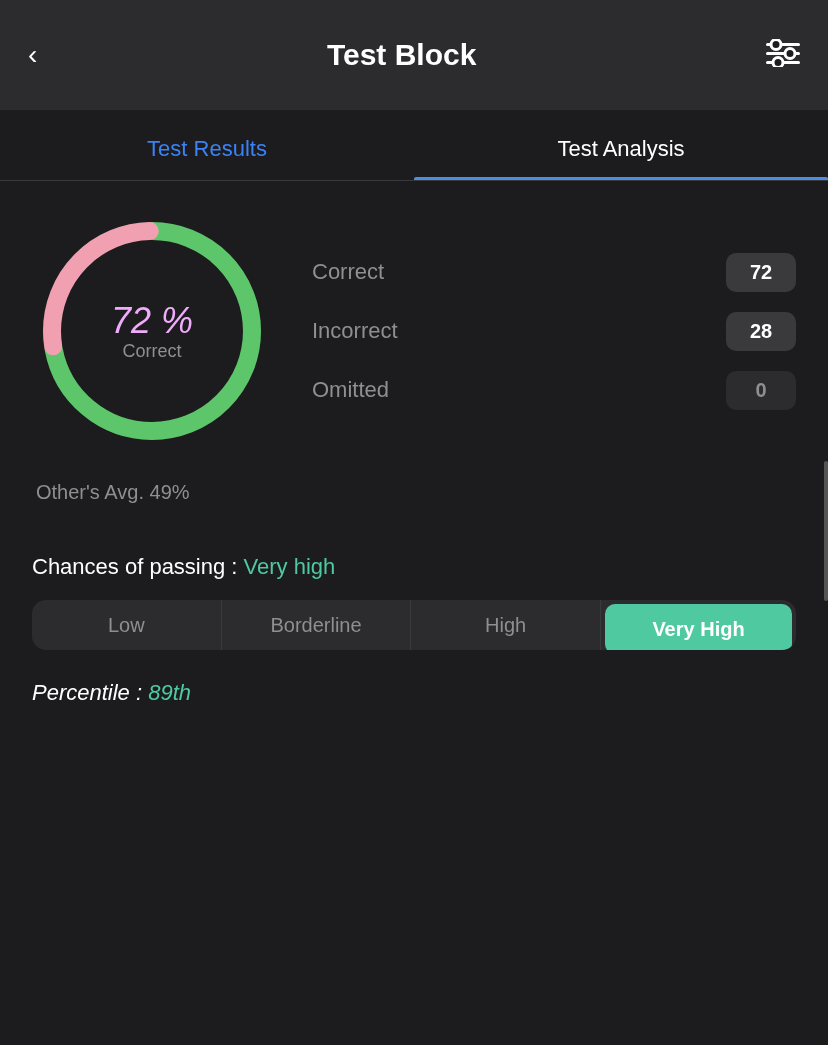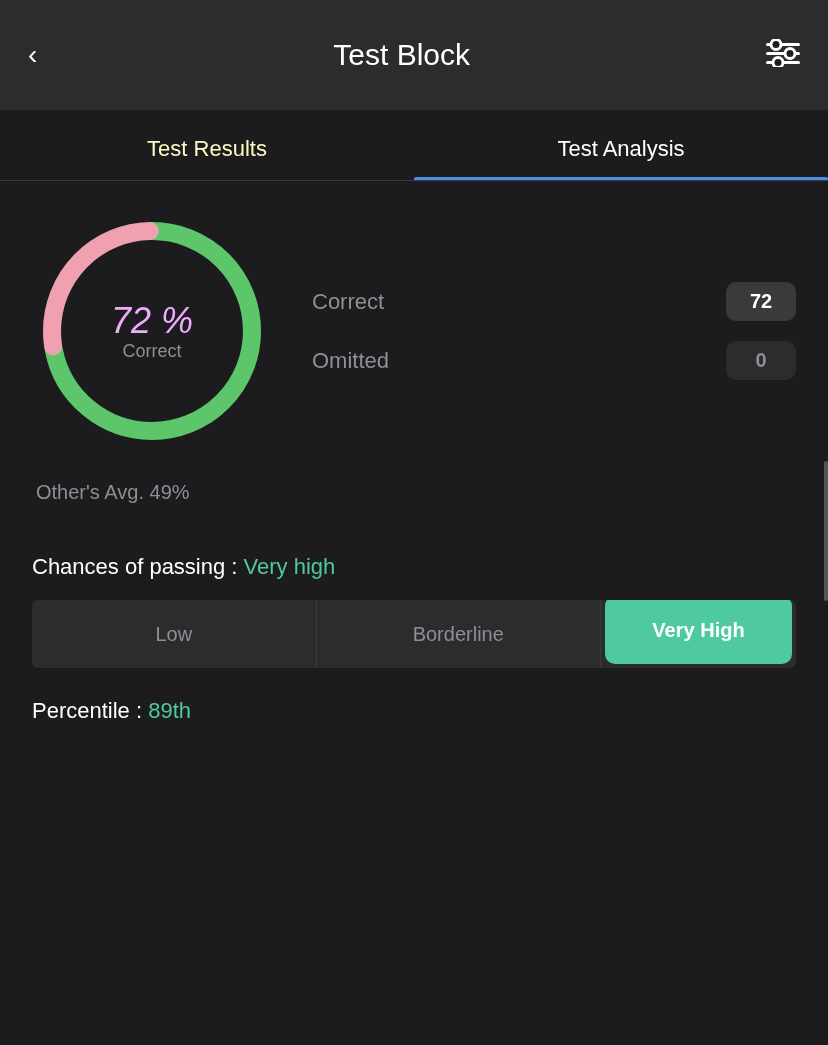--- a/index.html
+++ b/index.html
@@ -24,36 +24,36 @@
     .back-btn {
       font-size: 28px;
       color: #fff;
       cursor: pointer;
       background: none;
       border: none;
       color: #fff;
     }
     .header-title {
       font-size: 30px;
-      font-weight: 400;
+      font-weight: 700;
       color: #fff;
     }
 
     
     .tabs {
       display: flex;
       background: #1c1c1e;
       border-bottom: 1px solid #3a3a3c;
     }
     .tab {
       flex: 1;
       text-align: center;
       padding: 26px 0 18px;
       font-size: 22px;
-      color: #fef9c3;
+      color: #3b82f6;
       cursor: pointer;
       position: relative;
     }
     .tab.active {
       color: #fff;
       font-weight: 400;
     }
     .tab.active::after {
       content: '';
       position: absolute;
@@ -170,24 +170,24 @@
       margin-bottom: 20px;
     }
     .chances-highlight {
       color: #4ec9a0;
     }
 
     
     .passing-bar {
       display: flex;
       background: #2c2c2e;
-      border-radius: 6px;
+      border-radius: 14px;
       overflow: hidden;
-      height: 68px;
-      align-items: flex-end;
+      height: 50px;
+      align-items: flex-start;
     }
     .pass-segment {
       flex: 1;
       height: 100%;
       display: flex;
       align-items: center;
       justify-content: center;
       font-size: 20px;
       font-weight: 500;
       color: #8e8e93;
@@ -206,20 +206,21 @@
       flex: none;
       width: calc(25% - 4px);
       border-right: none;
     }
 
     
     .percentile-text {
       font-size: 22px;
       color: #fff;
       margin-top: 30px;
+      font-style: italic;
     }
     .percentile-highlight {
       color: #4ec9a0;
     }
   </style>
 </head>
 <body>
 
 <div class="header">
   <button class="back-btn">‹</button>
@@ -269,38 +270,43 @@
         <div class="donut-label">Correct</div>
       </div>
     </div>
 
     <div class="stats">
       <div class="stat-row">
         <span class="stat-name">Correct</span>
         <span class="stat-value">72</span>
       </div>
       <div class="stat-row">
+        <span class="stat-name">Incorrect</span>
+        <span class="stat-value">28</span>
+      </div>
+      <div class="stat-row">
         <span class="stat-name">Omitted</span>
         <span class="stat-value omitted">0</span>
       </div>
     </div>
 
   </div>
 
   <div class="others-avg">Other's Avg. 49%</div>
 
   <div class="chances-section">
     <div class="chances-text">
       <span>Chances of passing : </span>
       <span class="chances-highlight">Very high</span>
     </div>
 
     <div class="passing-bar">
       <div class="pass-segment">Low</div>
       <div class="pass-segment">Borderline</div>
+      <div class="pass-segment">High</div>
       <div class="pass-segment active">Very High</div>
     </div>
   </div>
 
   <div class="percentile-text">
     <span>Percentile : </span>
     <span class="percentile-highlight">89th</span>
   </div>
 
 </div>

